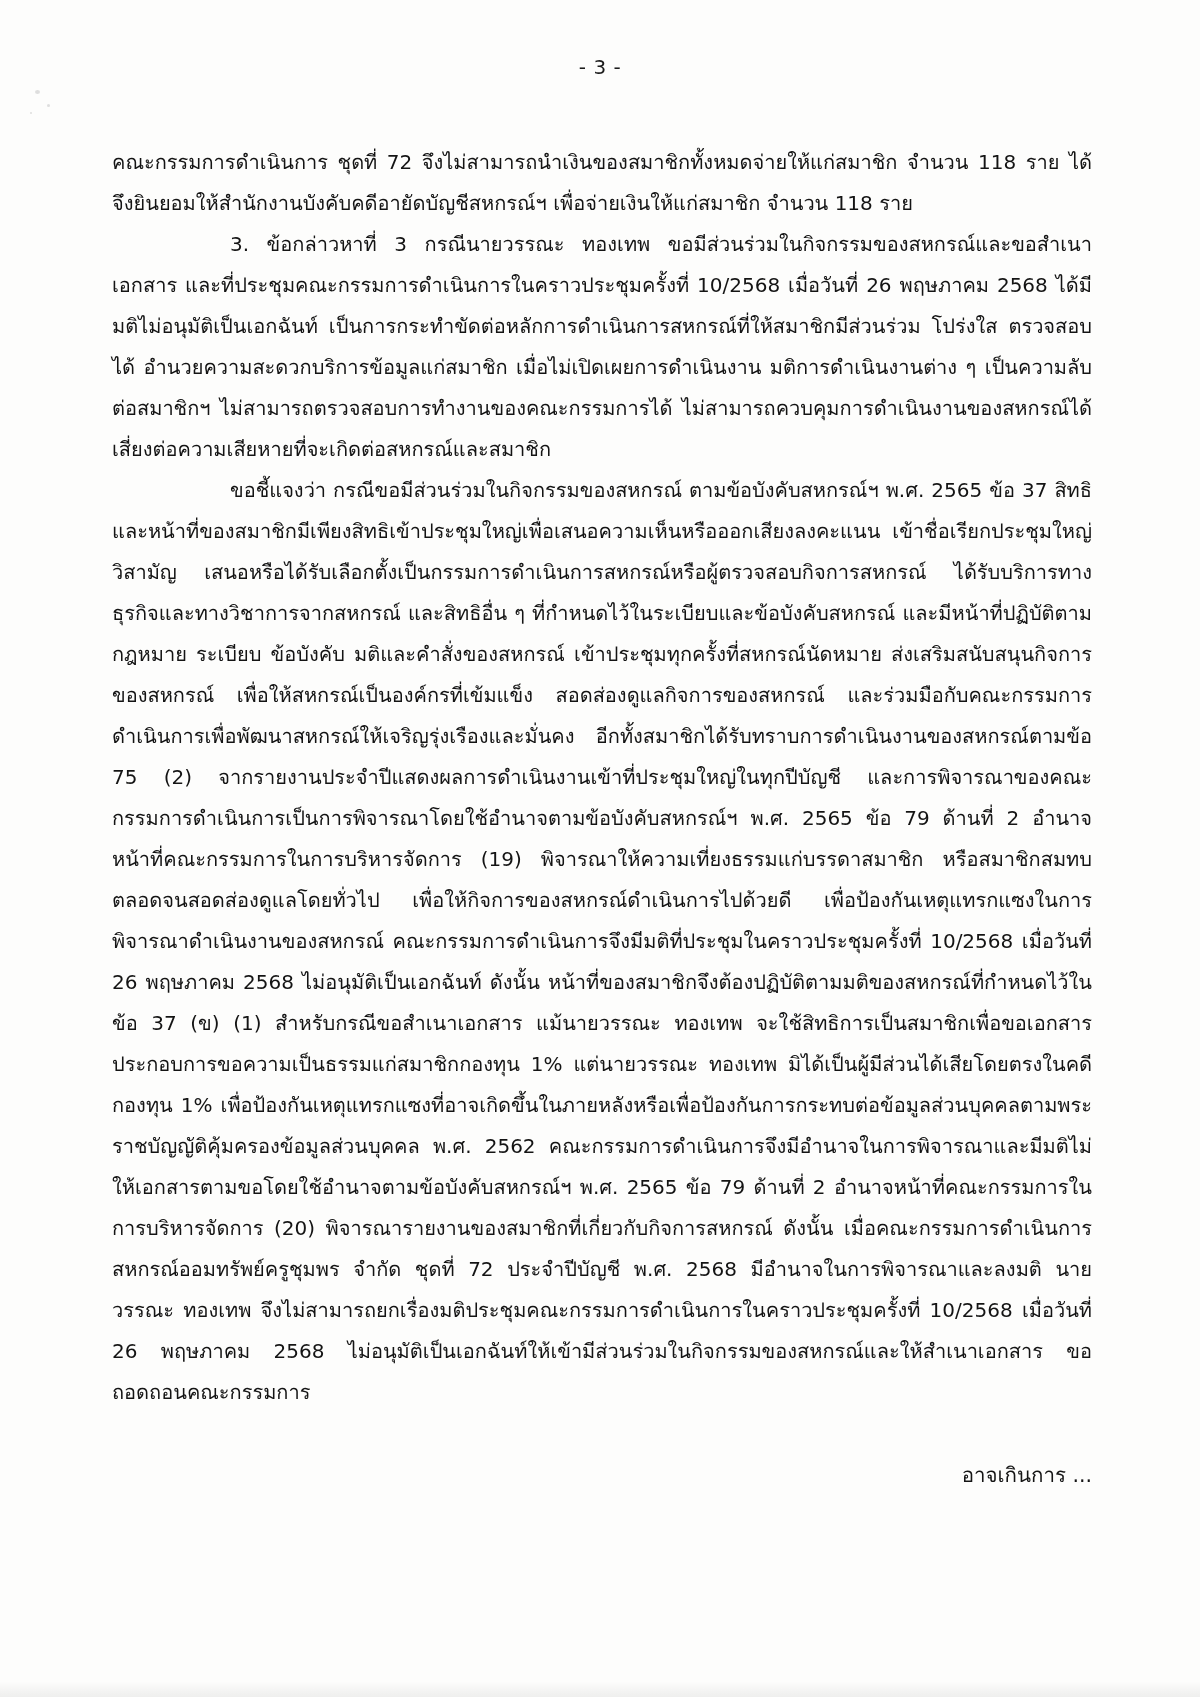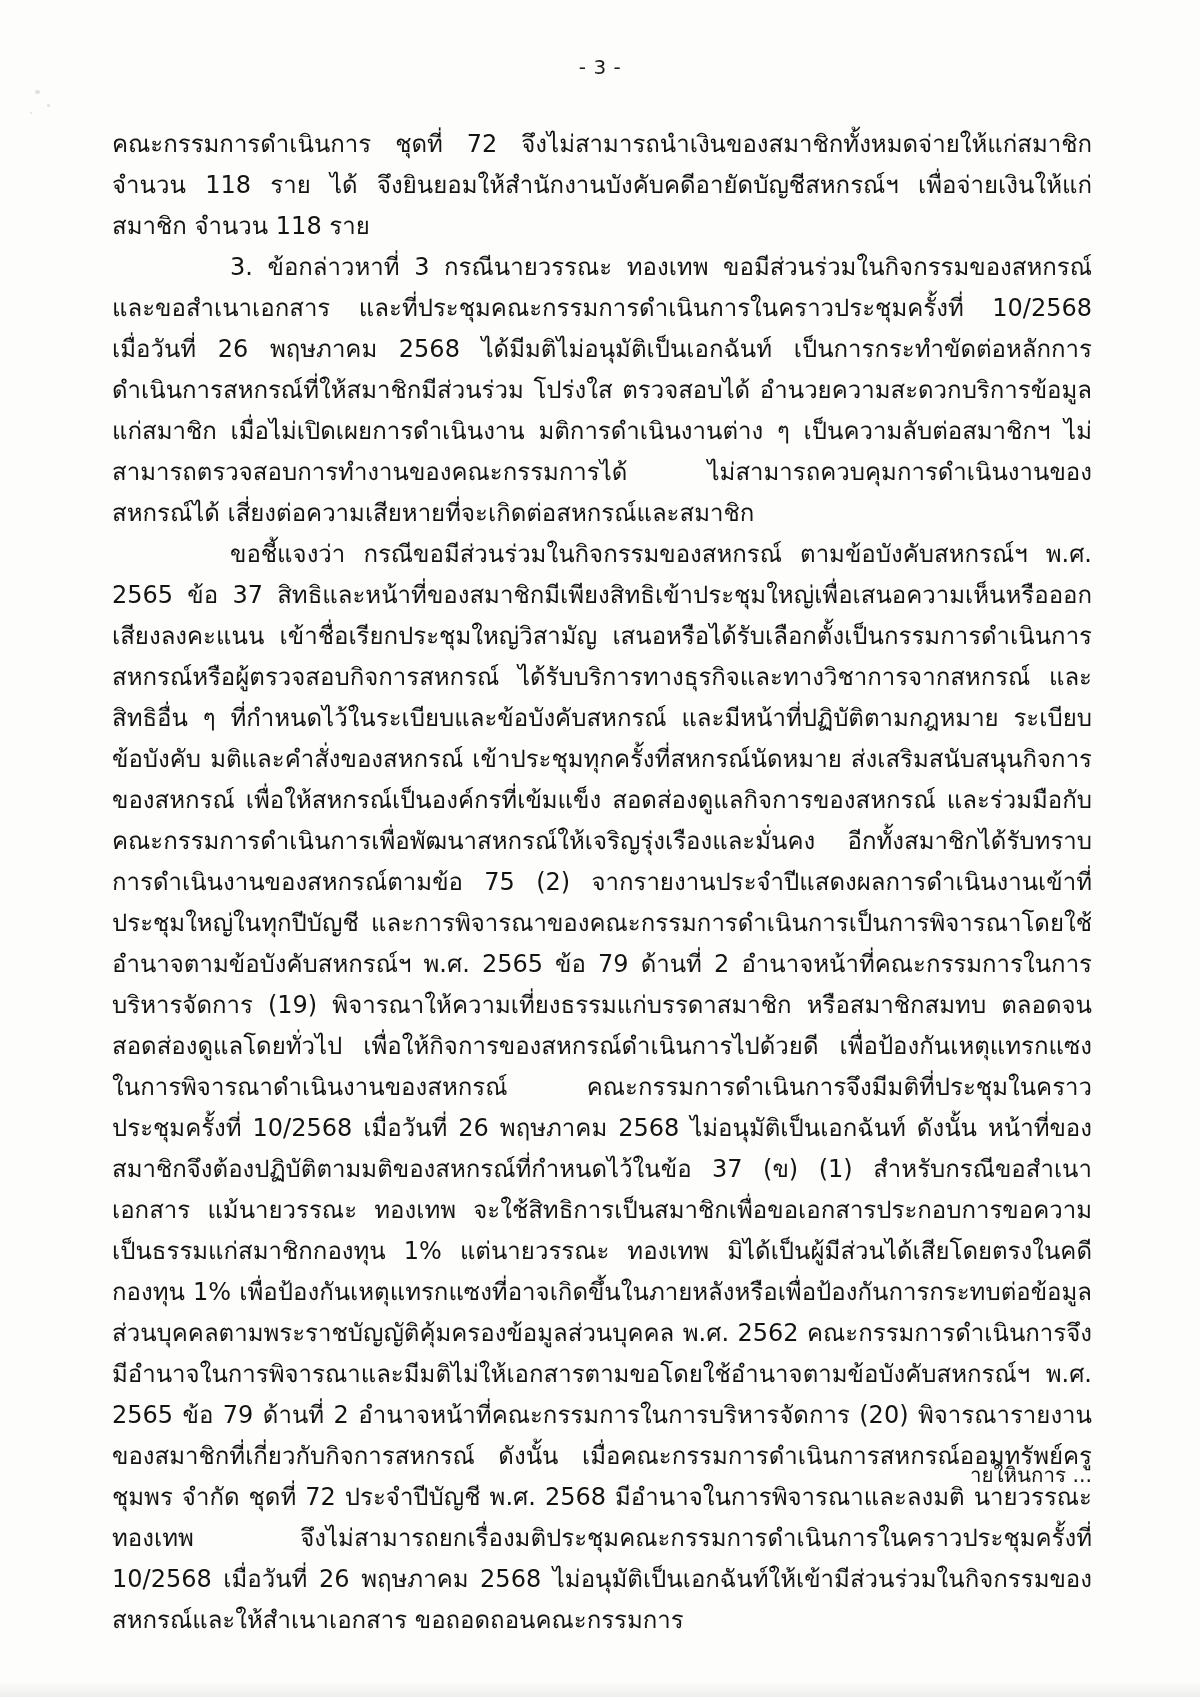--- a/index.html
+++ b/index.html
@@ -35,24 +35,24 @@
     left: 0;
     width: 100%;
     text-align: center;
     font-size: 20px;
     letter-spacing: .5px;
     color: #1c1c1c;
   }
 
   .body-text {
     position: absolute;
-    top: 124px;
+    top: 142px;
     left: 112px;
     width: 980px;
-    font-size: 24px;
+    font-size: 20px;
     line-height: 41px;
     text-align: justify;
     text-justify: inter-word;
     color: #141414;
   }
   .body-text p {
     margin: 0 0 0 0;
     text-indent: 0;
   }
   .body-text p.indent {
@@ -89,16 +89,16 @@
   <div class="speck s3"></div>
 
   <div class="page-number">- 3 -</div>
 
   <div class="body-text">
     <p>คณะกรรมการดำเนินการ ชุดที่ 72 จึงไม่สามารถนำเงินของสมาชิกทั้งหมดจ่ายให้แก่สมาชิก จำนวน 118 ราย ได้ จึงยินยอมให้สำนักงานบังคับคดีอายัดบัญชีสหกรณ์ฯ เพื่อจ่ายเงินให้แก่สมาชิก จำนวน 118 ราย</p>
     <p class="indent">3. ข้อกล่าวหาที่ 3 กรณีนายวรรณะ ทองเทพ ขอมีส่วนร่วมในกิจกรรมของสหกรณ์และขอสำเนาเอกสาร และที่ประชุมคณะกรรมการดำเนินการในคราวประชุมครั้งที่ 10/2568 เมื่อวันที่ 26 พฤษภาคม 2568 ได้มีมติไม่อนุมัติเป็นเอกฉันท์ เป็นการกระทำขัดต่อหลักการดำเนินการสหกรณ์ที่ให้สมาชิกมีส่วนร่วม โปร่งใส ตรวจสอบได้ อำนวยความสะดวกบริการข้อมูลแก่สมาชิก เมื่อไม่เปิดเผยการดำเนินงาน มติการดำเนินงานต่าง ๆ เป็นความลับต่อสมาชิกฯ ไม่สามารถตรวจสอบการทำงานของคณะกรรมการได้ ไม่สามารถควบคุมการดำเนินงานของสหกรณ์ได้ เสี่ยงต่อความเสียหายที่จะเกิดต่อสหกรณ์และสมาชิก</p>
     <p class="indent">ขอชี้แจงว่า กรณีขอมีส่วนร่วมในกิจกรรมของสหกรณ์ ตามข้อบังคับสหกรณ์ฯ พ.ศ. 2565 ข้อ 37 สิทธิและหน้าที่ของสมาชิกมีเพียงสิทธิเข้าประชุมใหญ่เพื่อเสนอความเห็นหรือออกเสียงลงคะแนน เข้าชื่อเรียกประชุมใหญ่วิสามัญ เสนอหรือได้รับเลือกตั้งเป็นกรรมการดำเนินการสหกรณ์หรือผู้ตรวจสอบกิจการสหกรณ์ ได้รับบริการทางธุรกิจและทางวิชาการจากสหกรณ์ และสิทธิอื่น ๆ ที่กำหนดไว้ในระเบียบและข้อบังคับสหกรณ์ และมีหน้าที่ปฏิบัติตามกฎหมาย ระเบียบ ข้อบังคับ มติและคำสั่งของสหกรณ์ เข้าประชุมทุกครั้งที่สหกรณ์นัดหมาย ส่งเสริมสนับสนุนกิจการของสหกรณ์ เพื่อให้สหกรณ์เป็นองค์กรที่เข้มแข็ง สอดส่องดูแลกิจการของสหกรณ์ และร่วมมือกับคณะกรรมการดำเนินการเพื่อพัฒนาสหกรณ์ให้เจริญรุ่งเรืองและมั่นคง อีกทั้งสมาชิกได้รับทราบการดำเนินงานของสหกรณ์ตามข้อ 75 (2) จากรายงานประจำปีแสดงผลการดำเนินงานเข้าที่ประชุมใหญ่ในทุกปีบัญชี และการพิจารณาของคณะกรรมการดำเนินการเป็นการพิจารณาโดยใช้อำนาจตามข้อบังคับสหกรณ์ฯ พ.ศ. 2565 ข้อ 79 ด้านที่ 2 อำนาจหน้าที่คณะกรรมการในการบริหารจัดการ (19) พิจารณาให้ความเที่ยงธรรมแก่บรรดาสมาชิก หรือสมาชิกสมทบ ตลอดจนสอดส่องดูแลโดยทั่วไป เพื่อให้กิจการของสหกรณ์ดำเนินการไปด้วยดี เพื่อป้องกันเหตุแทรกแซงในการพิจารณาดำเนินงานของสหกรณ์ คณะกรรมการดำเนินการจึงมีมติที่ประชุมในคราวประชุมครั้งที่ 10/2568 เมื่อวันที่ 26 พฤษภาคม 2568 ไม่อนุมัติเป็นเอกฉันท์ ดังนั้น หน้าที่ของสมาชิกจึงต้องปฏิบัติตามมติของสหกรณ์ที่กำหนดไว้ในข้อ 37 (ข) (1) สำหรับกรณีขอสำเนาเอกสาร แม้นายวรรณะ ทองเทพ จะใช้สิทธิการเป็นสมาชิกเพื่อขอเอกสารประกอบการขอความเป็นธรรมแก่สมาชิกกองทุน 1% แต่นายวรรณะ ทองเทพ มิได้เป็นผู้มีส่วนได้เสียโดยตรงในคดีกองทุน 1% เพื่อป้องกันเหตุแทรกแซงที่อาจเกิดขึ้นในภายหลังหรือเพื่อป้องกันการกระทบต่อข้อมูลส่วนบุคคลตามพระราชบัญญัติคุ้มครองข้อมูลส่วนบุคคล พ.ศ. 2562 คณะกรรมการดำเนินการจึงมีอำนาจในการพิจารณาและมีมติไม่ให้เอกสารตามขอโดยใช้อำนาจตามข้อบังคับสหกรณ์ฯ พ.ศ. 2565 ข้อ 79 ด้านที่ 2 อำนาจหน้าที่คณะกรรมการในการบริหารจัดการ (20) พิจารณารายงานของสมาชิกที่เกี่ยวกับกิจการสหกรณ์ ดังนั้น เมื่อคณะกรรมการดำเนินการสหกรณ์ออมทรัพย์ครูชุมพร จำกัด ชุดที่ 72 ประจำปีบัญชี พ.ศ. 2568 มีอำนาจในการพิจารณาและลงมติ นายวรรณะ ทองเทพ จึงไม่สามารถยกเรื่องมติประชุมคณะกรรมการดำเนินการในคราวประชุมครั้งที่ 10/2568 เมื่อวันที่ 26 พฤษภาคม 2568 ไม่อนุมัติเป็นเอกฉันท์ให้เข้ามีส่วนร่วมในกิจกรรมของสหกรณ์และให้สำเนาเอกสาร ขอถอดถอนคณะกรรมการ</p>
   </div>
 
-  <div class="closing">ายใหินการ ...</div>
+  <div class="closing">อาจเกินการ ...</div>
 
   <div class="edge-shadow"></div>
 </div>
 
 </body></html>

